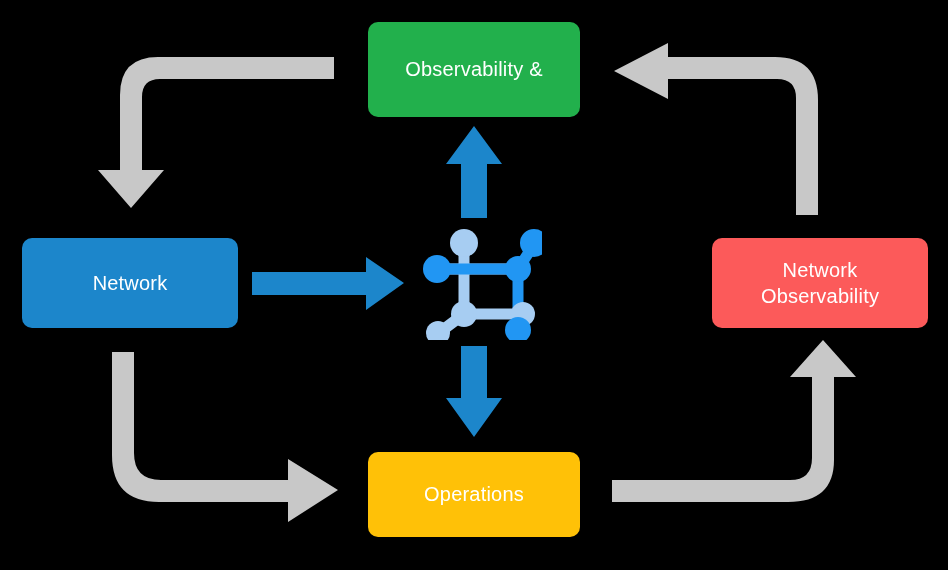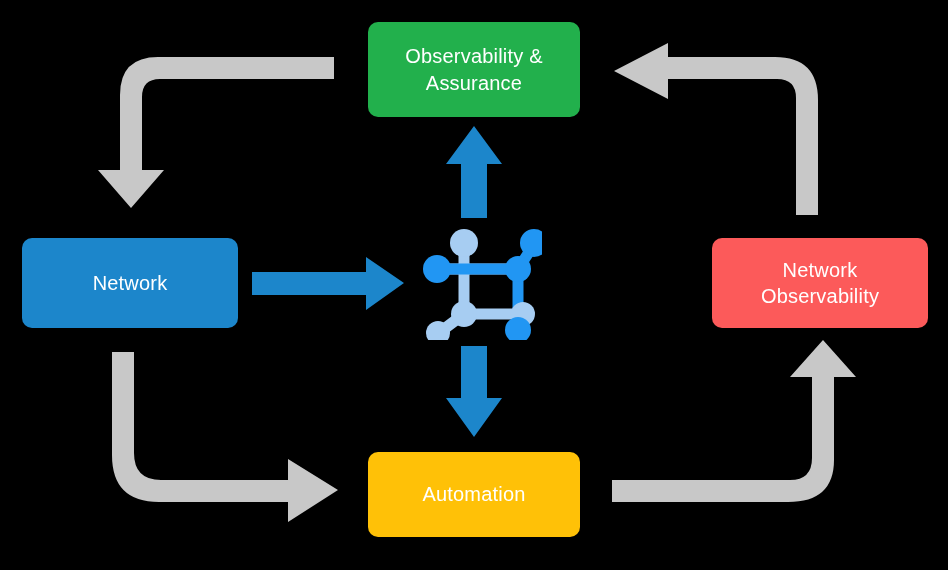--- a/index.html
+++ b/index.html
@@ -133,36 +133,35 @@
       <circle cx="19" cy="47" r="14"></circle>
       <circle cx="100" cy="47" r="13"></circle>
       <circle cx="116" cy="21" r="14"></circle>
       <circle cx="100" cy="108" r="13"></circle>
     </g>
   </svg>
 
   <div class="box" id="box-observability">
     <div>
       <span>Observability &amp;</span>
-      <span>Assurance</span>
     </div>
   </div>
 
   <div class="box" id="box-operations">
     <div>
       <span>Network</span>
     </div>
   </div>
 
   <div class="box" id="box-infrastructure">
     <div>
       <span>Network</span>
       <span>Observability</span>
     </div>
   </div>
 
   <div class="box" id="box-automation">
     <div>
-      <span>Automation</span>
+      <span>Operations</span>
     </div>
   </div>
 
 </div>
 
 </body></html>

